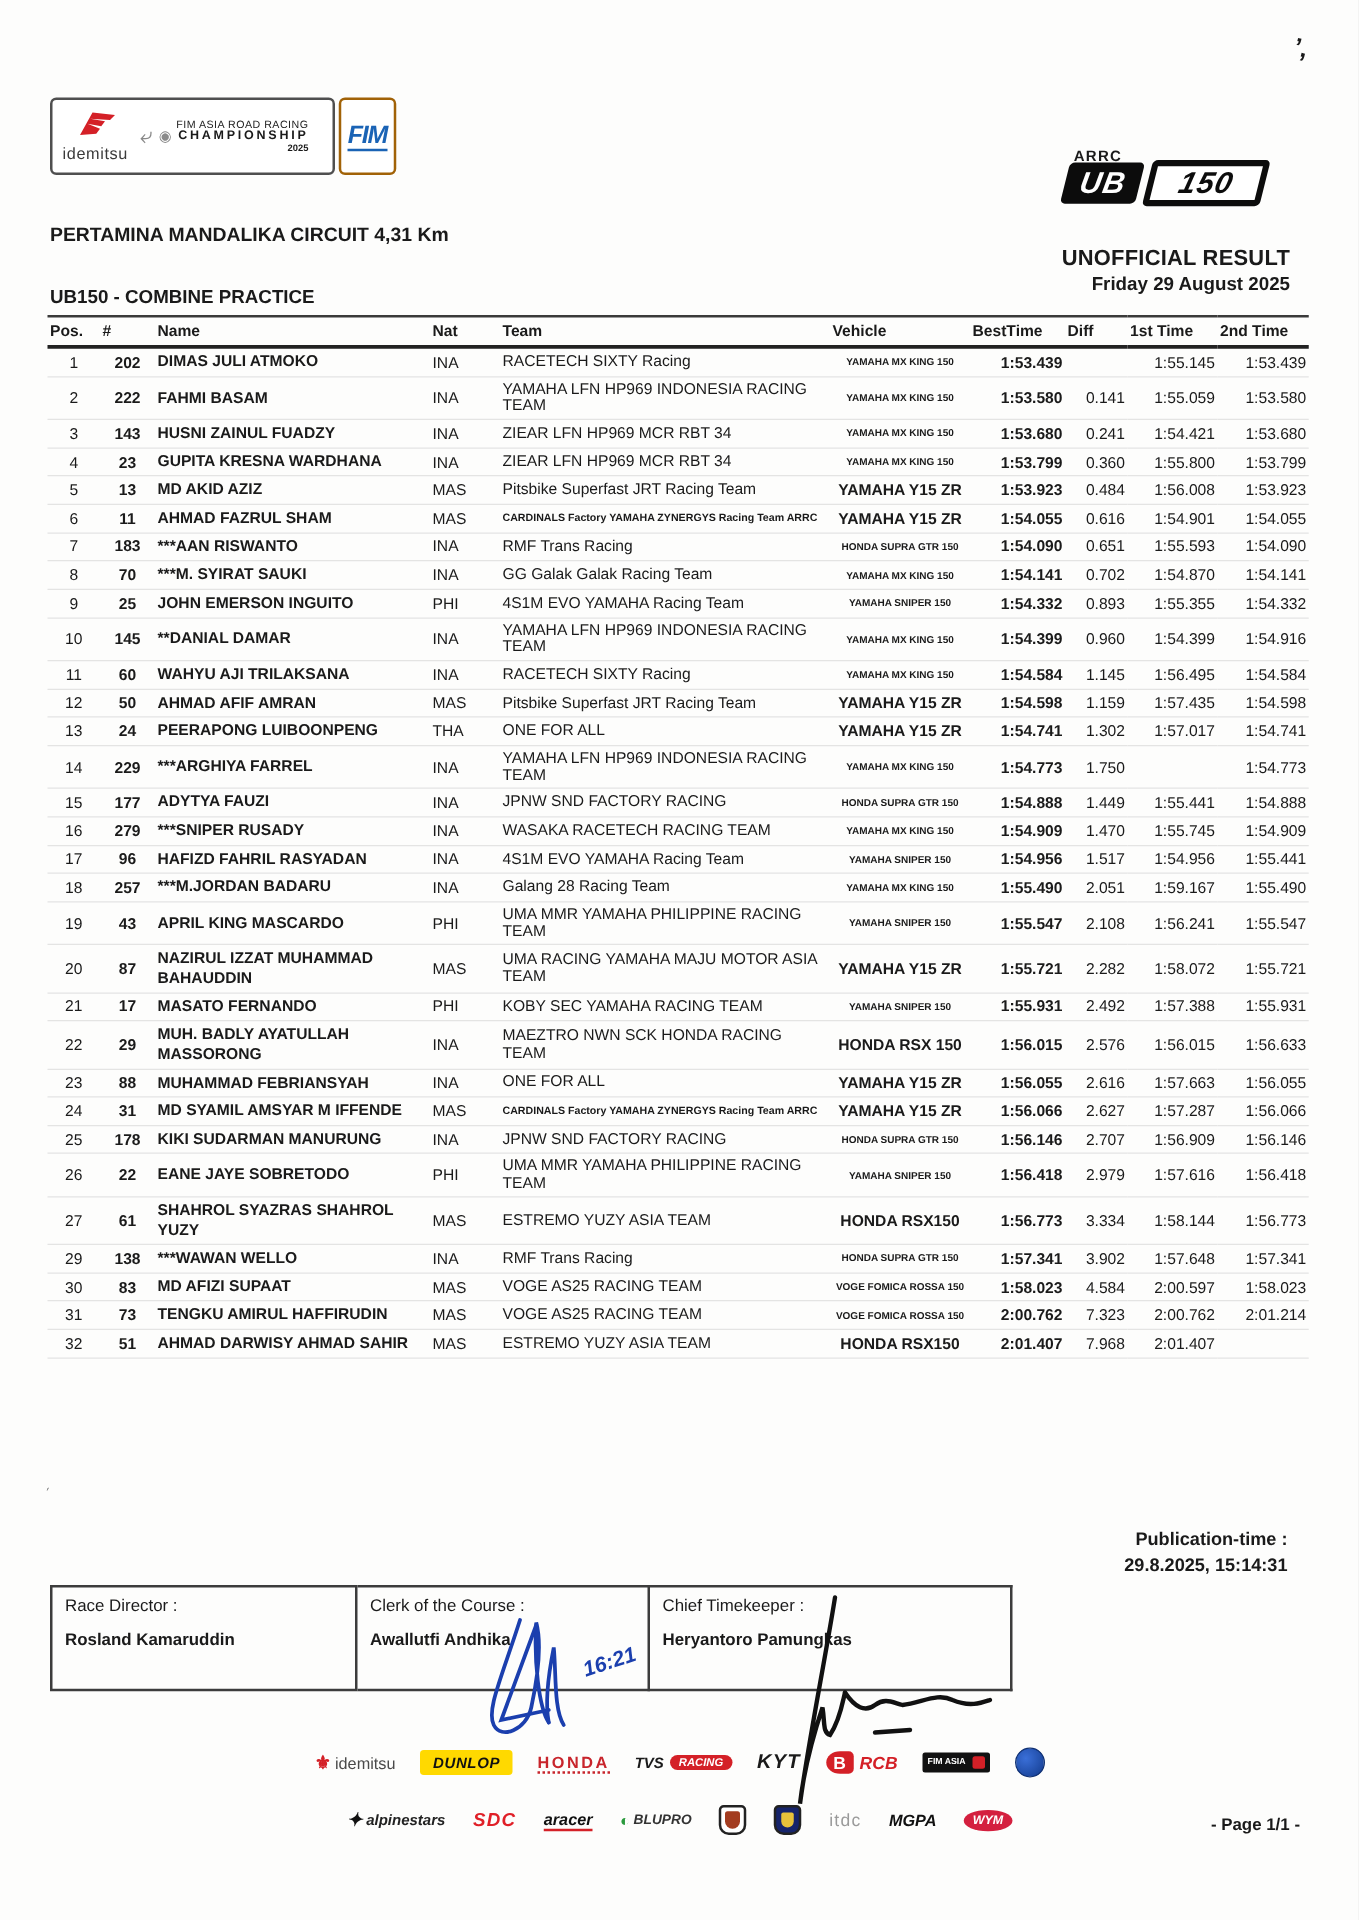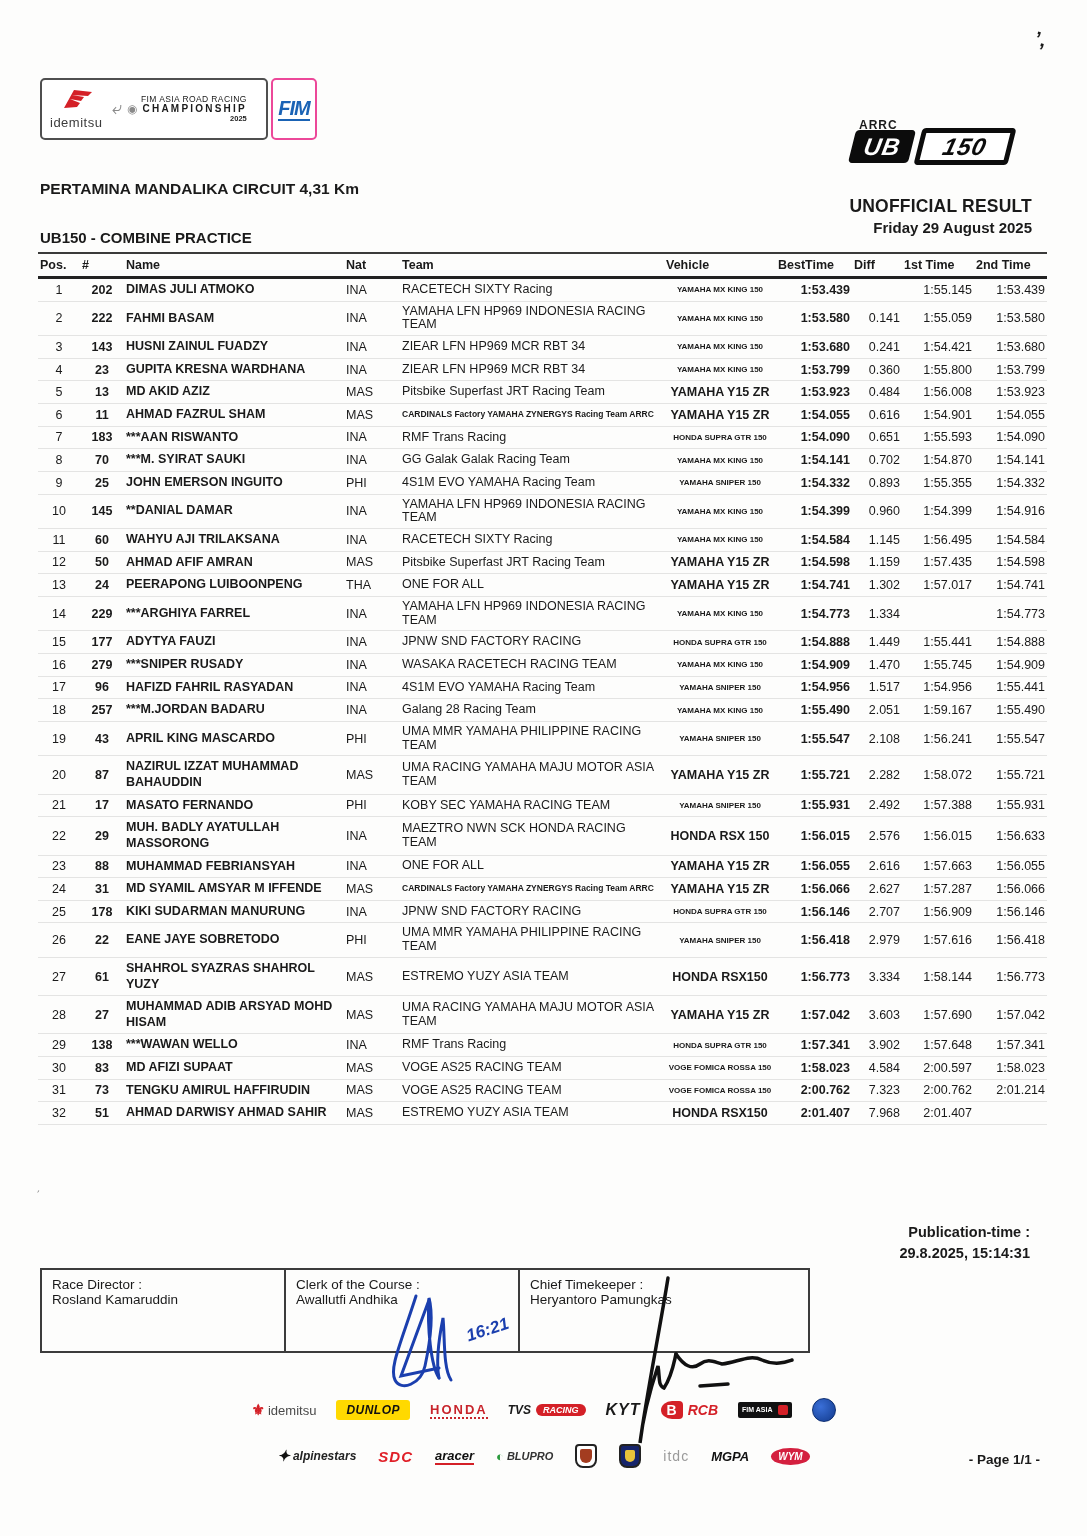--- a/index.html
+++ b/index.html
@@ -19,21 +19,21 @@
   .idemitsu { display:flex; flex-direction:column; align-items:center; }
   .idemitsu svg { display:block; }
   .idemitsu-text { font-size:13px; color:#3b3b3b; letter-spacing:.5px; margin-top:1px; }
   .champ-block { display:flex; align-items:center; gap:4px; }
   .rider-glyph { color:#8a8a8a; font-size:18px; transform:scaleX(-1); }
   .champ-lines { text-align:right; line-height:1.05; }
   .champ-l1 { font-size:8.5px; font-weight:normal; letter-spacing:.4px; }
   .champ-l2 { font-size:10px; font-weight:bold; letter-spacing:2.2px; }
   .champ-l3 { font-size:7.5px; font-weight:bold; }
   .logo-fim {
-    width:46px; height:62px; border:2px solid #ec4899; border-radius:5px;
+    width:46px; height:62px; border:2px solid #a16207; border-radius:5px;
     background:#fff; display:flex; align-items:center; justify-content:center;
   }
   .fim-text { color:#1a63b5; font-weight:bold; font-style:italic; font-size:20px; letter-spacing:-1px; border-bottom:2px solid #1a63b5; line-height:1; padding-bottom:1px;}
 
   .pen-mark { position:absolute; left:1035px; top:28px; font-size:20px; font-weight:bold; transform:rotate(14deg); }
 
   .title { position:absolute; left:40px; top:146px; font-size:21px; font-weight:bold; letter-spacing:.2px; }
   .subtitle { position:absolute; left:40px; top:180px; font-size:15.5px; font-weight:bold; }
 
   .arrc-logo { position:absolute; left:852px; top:120px; width:165px; height:44px; }
@@ -85,21 +85,21 @@
   th.h-t2,td.col-t2{text-align:right; padding-right:4px;}
 
   
   .pubtime { position:absolute; right:57px; top:1222px; text-align:right; font-size:14.5px; font-weight:bold; line-height:1.45; }
 
   .officials { position:absolute; left:40px; top:1268px; display:flex; }
   .off-box { border:2px solid #3c3c3c; height:85px; padding:7px 10px; background:transparent; position:relative; }
   .off-box.b1{width:246px;} .off-box.b2{width:234px; border-left:none;}
   .off-box.b3{width:234px; border-left:none;} .off-box.b4{width:290px; border-left:none;}
   .off-label { font-size:13.5px; }
-  .off-name { font-size:13.5px; font-weight:normal; margin-top:0; }
+  .off-name { font-size:13.5px; font-weight:bold; margin-top:12px; }
   .sig { position:absolute; overflow:visible; }
   .sig-clerk { left:95px; top:18px; }
   .sig-time { left:60px; top:-12px; }
   .sig-note { position:absolute; left:180px; top:50px; color:#1b3fae; font-size:17px; font-weight:bold; font-style:italic; transform:rotate(-18deg); }
 
   .sponsors { position:absolute; left:0; width:1087px; display:flex; justify-content:center; align-items:center; }
   .sp-row1 { top:1398px; gap:20px; }
   .sp-row2 { top:1444px; gap:22px; }
   .sp { display:flex; align-items:center; gap:3px; white-space:nowrap; }
   .sp-idemitsu { color:#4a4a4a; font-size:13px; }
@@ -365,21 +365,21 @@
           <td class="col-t2">1:54.741</td>
         </tr>
         <tr>
           <td class="col-pos">14</td>
           <td class="col-num">229</td>
           <td class="col-name">***ARGHIYA FARREL</td>
           <td class="col-nat">INA</td>
           <td class="col-team">YAMAHA LFN HP969 INDONESIA RACING TEAM</td>
           <td class="col-veh small">YAMAHA MX KING 150</td>
           <td class="col-best">1:54.773</td>
-          <td class="col-diff">1.334</td>
+          <td class="col-diff">1.750</td>
           <td class="col-t1"></td>
           <td class="col-t2">1:54.773</td>
         </tr>
         <tr>
           <td class="col-pos">15</td>
           <td class="col-num">177</td>
           <td class="col-name">ADYTYA FAUZI</td>
           <td class="col-nat">INA</td>
           <td class="col-team">JPNW SND FACTORY RACING</td>
           <td class="col-veh small">HONDA SUPRA GTR 150</td>
@@ -524,32 +524,20 @@
           <td class="col-pos">27</td>
           <td class="col-num">61</td>
           <td class="col-name">SHAHROL SYAZRAS SHAHROL YUZY</td>
           <td class="col-nat">MAS</td>
           <td class="col-team">ESTREMO YUZY ASIA TEAM</td>
           <td class="col-veh">HONDA RSX150</td>
           <td class="col-best">1:56.773</td>
           <td class="col-diff">3.334</td>
           <td class="col-t1">1:58.144</td>
           <td class="col-t2">1:56.773</td>
-        </tr>
-        <tr>
-          <td class="col-pos">28</td>
-          <td class="col-num">27</td>
-          <td class="col-name">MUHAMMAD ADIB ARSYAD MOHD HISAM</td>
-          <td class="col-nat">MAS</td>
-          <td class="col-team">UMA RACING YAMAHA MAJU MOTOR ASIA TEAM</td>
-          <td class="col-veh">YAMAHA Y15 ZR</td>
-          <td class="col-best">1:57.042</td>
-          <td class="col-diff">3.603</td>
-          <td class="col-t1">1:57.690</td>
-          <td class="col-t2">1:57.042</td>
         </tr>
         <tr>
           <td class="col-pos">29</td>
           <td class="col-num">138</td>
           <td class="col-name">***WAWAN WELLO</td>
           <td class="col-nat">INA</td>
           <td class="col-team">RMF Trans Racing</td>
           <td class="col-veh small">HONDA SUPRA GTR 150</td>
           <td class="col-best">1:57.341</td>
           <td class="col-diff">3.902</td>

